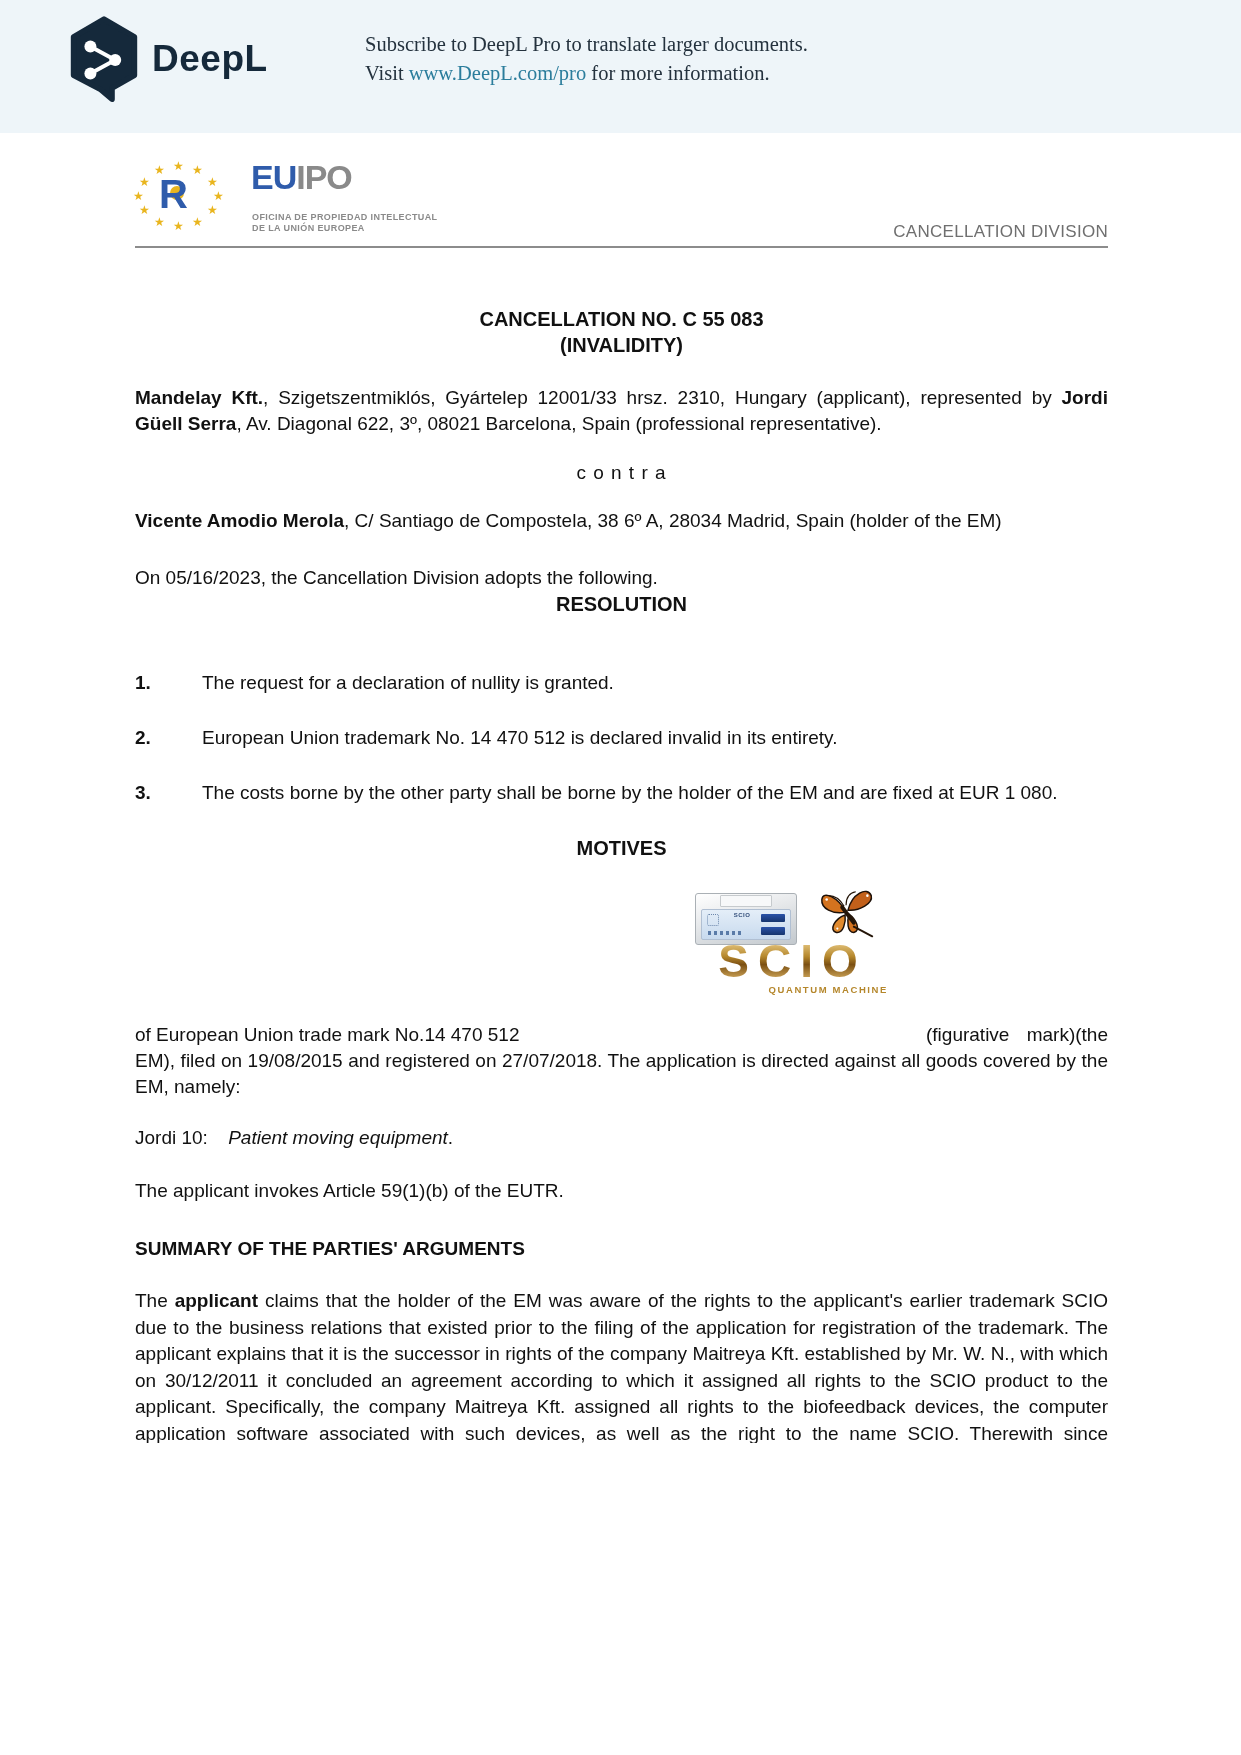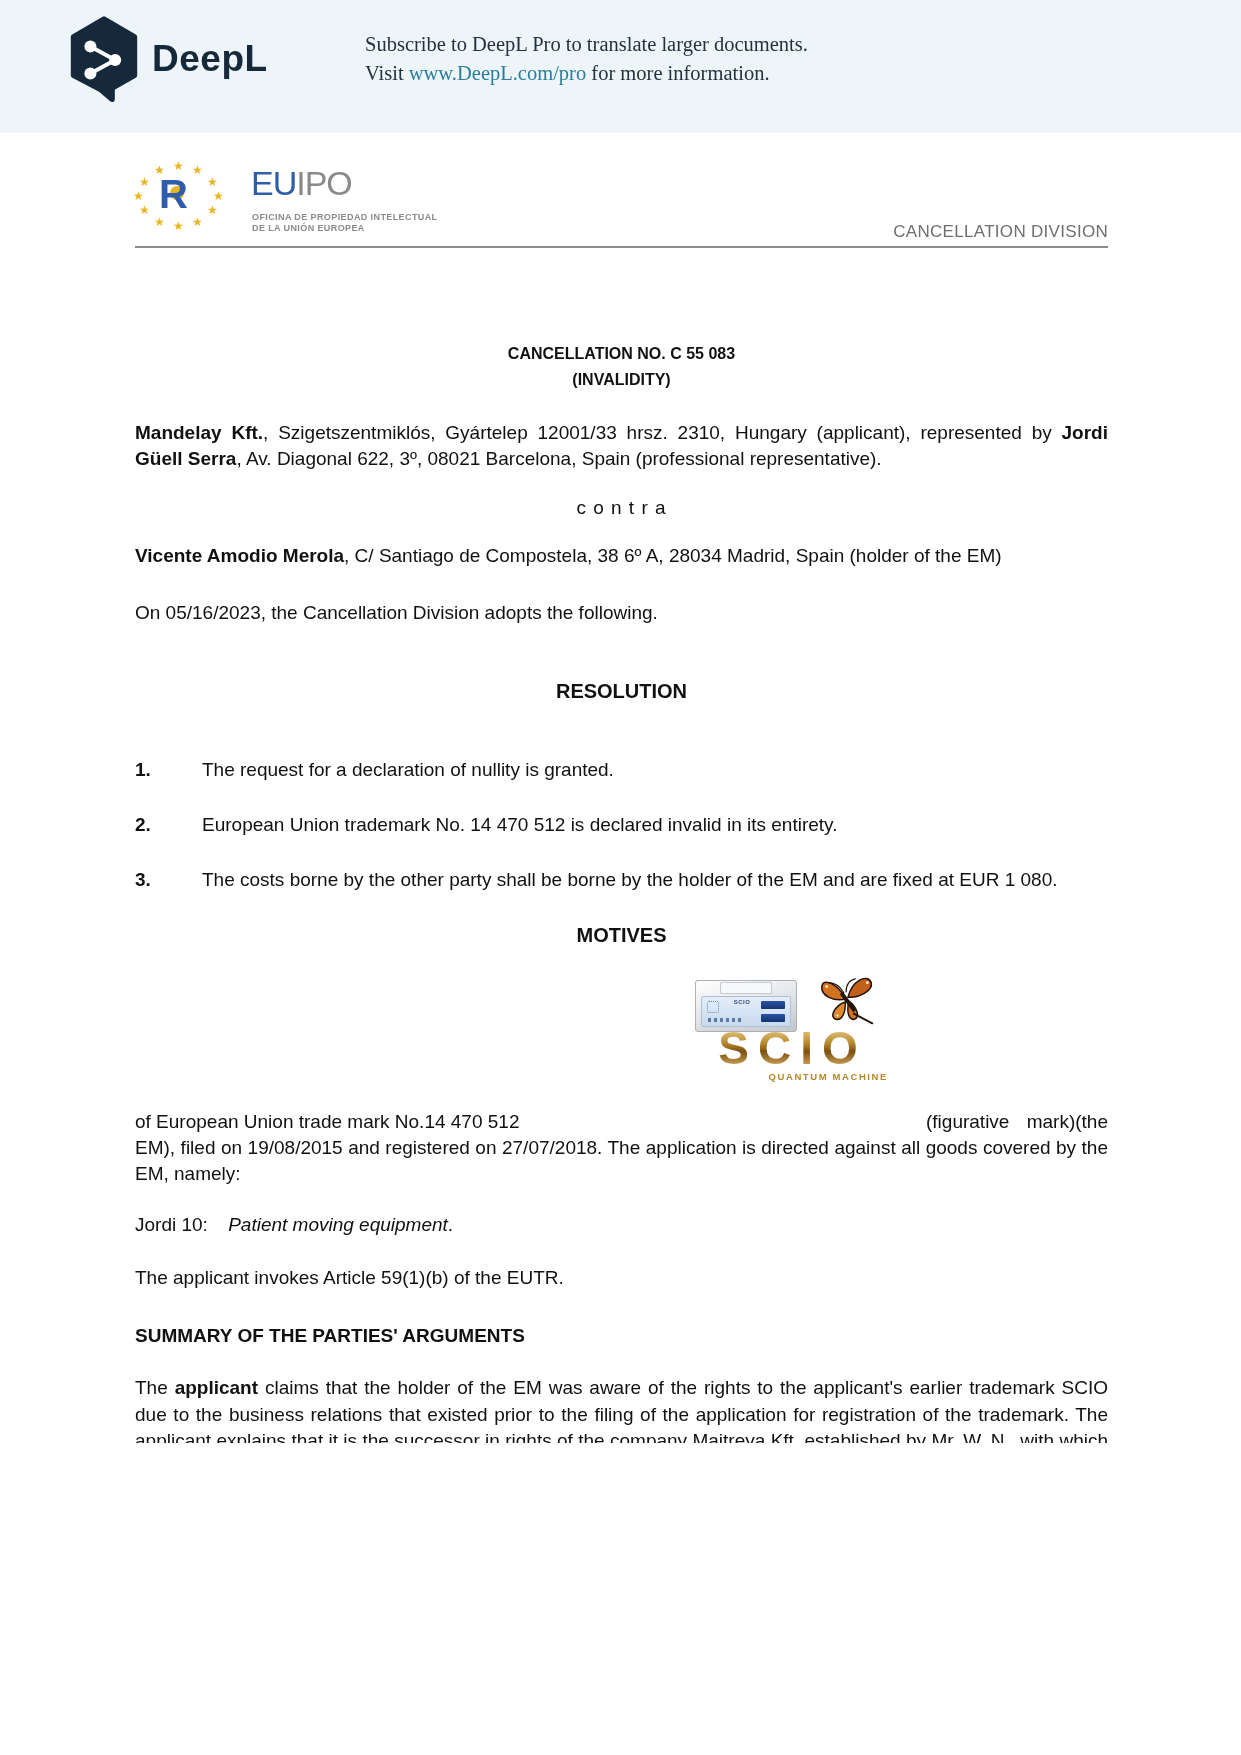--- a/index.html
+++ b/index.html
@@ -27,38 +27,38 @@
   
   .header-block{margin-top:27px;position:relative;height:86px;border-bottom:2px solid var(--rule_gray,#8c8c8c);}
   .euipo{position:absolute;left:-4px;top:0;width:420px;height:86px;}
   .stars-box{position:absolute;left:0;top:2px;width:96px;height:68px;}
   .star{position:absolute;font-size:12px;color:var(--euipo_gold,#e9b51e);}
   .star::before{content:"\2605";}
   .r-dot{position:absolute;left:39px;top:24px;width:14px;height:14px;border-radius:50%;
          background:var(--euipo_gold,#e9b51e);}
   .r-glyph{position:absolute;left:28px;top:8px;font-size:40px;font-weight:800;
            color:var(--euipo_blue,#2f5cab);line-height:48px;}
-  .wordmark{position:absolute;left:120px;top:6px;font-weight:400;font-size:34px;letter-spacing:-1px;line-height:34px;}
+  .wordmark{position:absolute;left:120px;top:0;font-weight:700;font-size:34px;letter-spacing:-1px;line-height:34px;}
   .wordmark .eu{color:var(--euipo_blue,#2f5cab);}
   .wordmark .ipo{color:var(--euipo_gray,#8a8a8a);}
   .taglines{position:absolute;left:121px;top:52px;font-size:9px;font-weight:700;
             color:var(--euipo_gray,#8a8a8a);letter-spacing:0.4px;line-height:11px;}
   .division{position:absolute;right:0;bottom:4px;font-size:17px;color:var(--division_gray,#6f6f6f);letter-spacing:0.3px;}
 
   
   .p{font-size:19px;line-height:26px;text-align:justify;}
   .b{font-weight:700;}
   .i{font-style:italic;margin-left:15px;}
-  .doc-title{margin-top:93px;font-size:16px;line-height:26px;font-weight:700;text-align:center;}
+  .doc-title{margin-top:58px;font-size:20px;line-height:26px;font-weight:700;text-align:center;}
   .p-applicant{margin-top:27px;}
   .p-contra{margin-top:23px;text-align:center;letter-spacing:1px;}
   .p-holder{margin-top:22px;}
   .p-adopt{margin-top:31px;text-align:left;}
   .h-sec{font-size:20px;font-weight:700;line-height:26px;text-align:center;}
-  .h-resolution{margin-top:52px;}
+  .h-resolution{}
   .res-list{margin-top:53px;}
   .res-item{display:grid;grid-template-columns:67px 1fr;margin-bottom:29px;}
   .res-item .num{font-weight:700;font-size:19px;line-height:26px;}
   .res-item .txt{font-size:19px;line-height:26px;text-align:justify;}
   .h-motives{margin-top:28px;}
   .p-motives-intro{margin-top:33px;text-align:left;}
 
   
   .figure{margin-top:28px;margin-left:560px;position:relative;width:195px;height:108px;}
   .device{position:absolute;left:0;top:4px;width:100px;height:50px;

